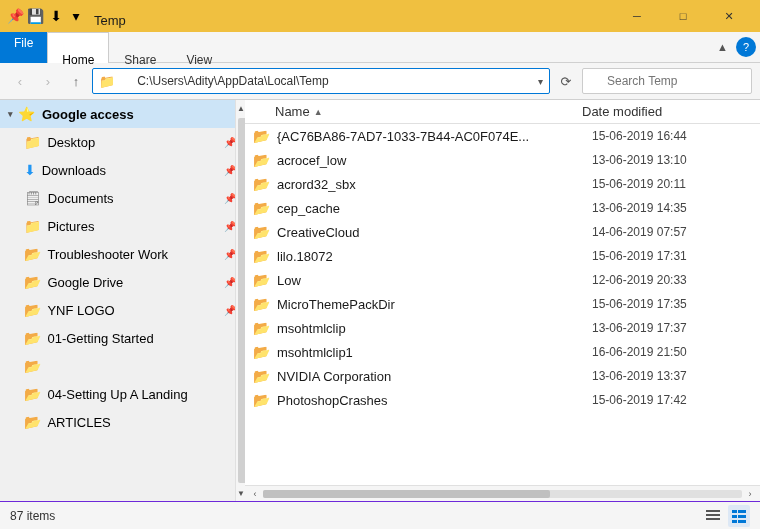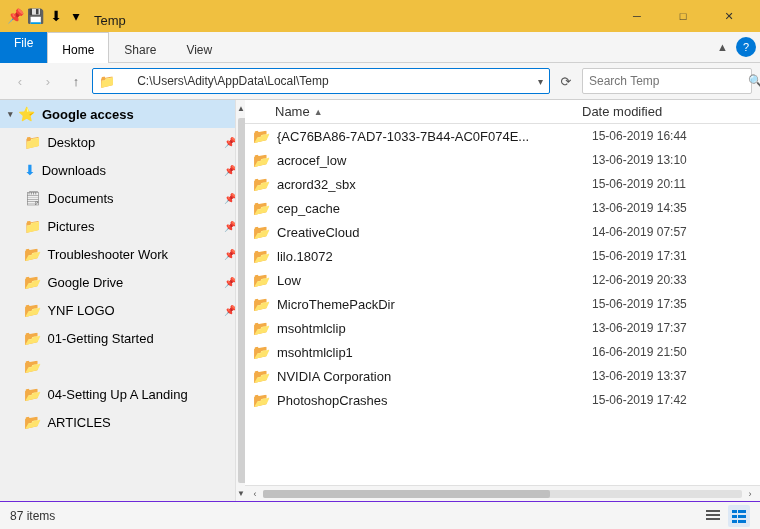--- a/index.html
+++ b/index.html
@@ -62,21 +62,21 @@
     
     .ribbon {
       background: #f5f5f5;
       border-bottom: 1px solid #d0d0d0;
     }
     .ribbon-tabs {
       display: flex;
       height: 30px;
     }
     .ribbon-tab {
-      padding: 10px 14px 6px;
+      padding: 20px 14px 6px;
       font-size: 12px;
       cursor: pointer;
       color: #333;
       border: 1px solid transparent;
       border-bottom: none;
       margin-bottom: -1px;
     }
     .ribbon-tab.active {
       background: white;
       border-color: #ccc;
@@ -176,21 +176,21 @@
       color: #555;
       font-size: 13px;
     }
     .search-box {
       height: 26px;
       border: 1px solid #ccc;
       border-radius: 2px;
       background: white;
       display: flex;
       align-items: center;
-      padding: 0 6px;
+      padding: 0 24px;
       gap: 4px;
       width: 170px;
     }
     .search-input {
       flex: 1;
       border: none;
       outline: none;
       font-size: 12px;
       background: transparent;
       color: #666;

